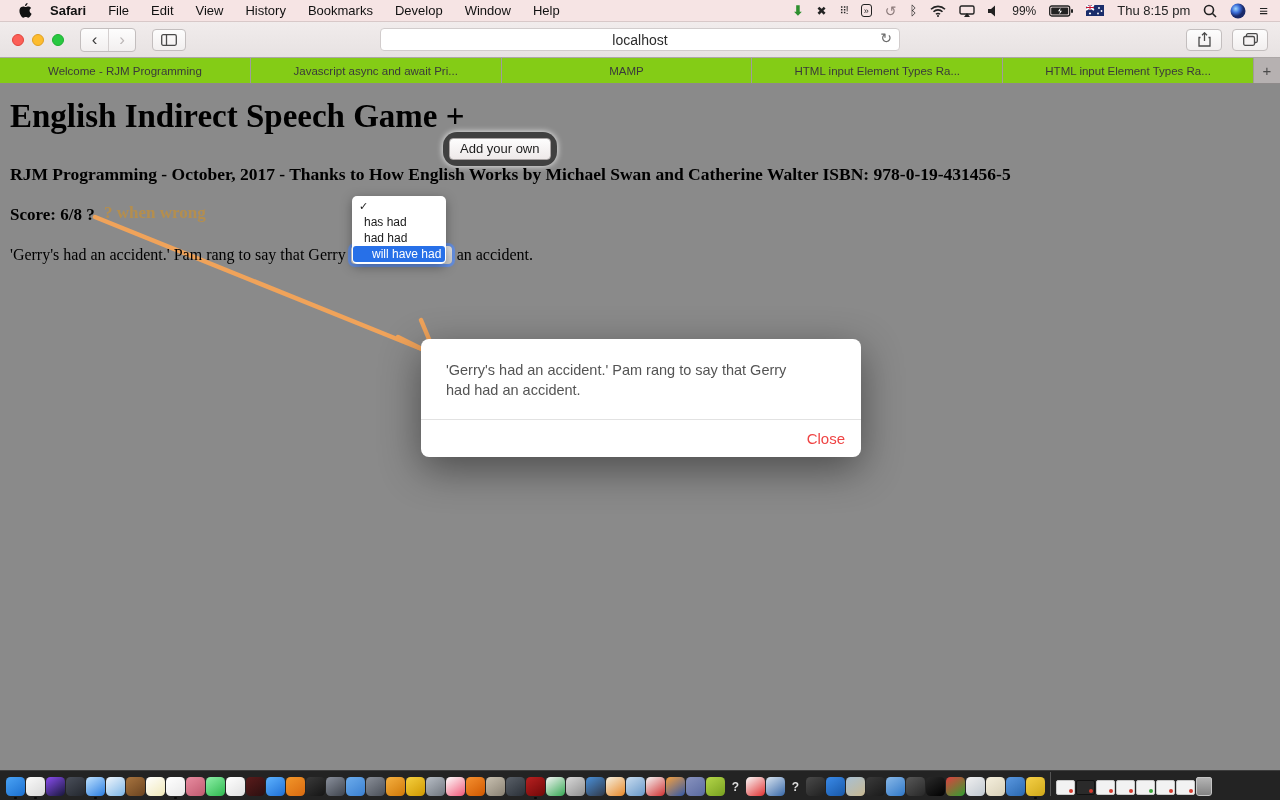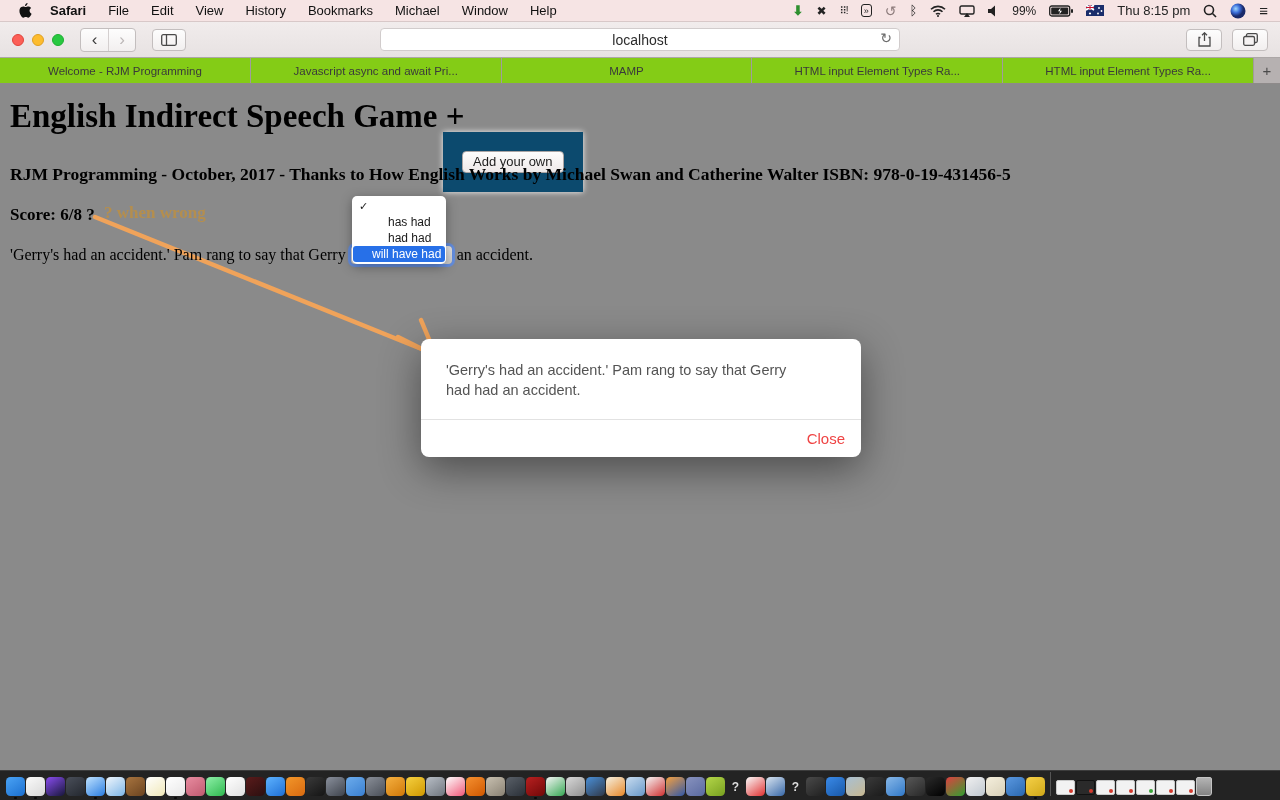--- a/index.html
+++ b/index.html
@@ -47,34 +47,34 @@
   
   .tabbar { height:26px; background:#b6b1b1; display:flex; flex:0 0 auto; border-bottom:1px solid #8e8a8a; }
   .tab { flex:1 1 0; display:flex; align-items:center; justify-content:center; font-size:11.5px; color:#3a3a3a;
          border-right:1px solid #a19c9c; overflow:hidden; white-space:nowrap; background:#84cc16; }
   .tab.active { background:#cdc8c8; }
   .tab-plus { flex:0 0 26px; display:flex; align-items:center; justify-content:center; color:#4a4a4a; font-size:15px; }
 
   
   .page { position:relative; flex:1 1 auto; background:#8a8a8a; overflow:hidden; }
   .page-title { position:absolute; left:10px; top:14px; font:bold 33px "Liberation Serif", serif; color:#000; }
-  .add-wrap { position:absolute; left:443px; top:48px; background:#0c4a6e; padding:19px; border-radius:0; box-shadow:0 0 6px rgba(255,255,255,.9); }
+  .add-wrap { position:absolute; left:443px; top:48px; background:#404040; padding:6px; border-radius:14px; box-shadow:0 0 6px rgba(255,255,255,.9); }
   .add-btn { background:linear-gradient(#fdfdfd,#eee9e9); border:1px solid #aaa5a5; border-radius:4px;
              font-size:13px; color:#1c1c1c; padding:2px 10px 3px; }
   .page-subtitle { position:absolute; left:10px; top:80px; font:bold 17.5px "Liberation Serif", serif; color:#000; }
   .score-line { position:absolute; left:10px; top:121px; font:bold 17px "Liberation Serif", serif; color:#000; }
   .score-hint { position:absolute; left:104px; top:119px; font:bold 17px "Liberation Serif", serif; color:#c3903a; opacity:.75; }
   .sentence { position:absolute; left:10px; top:162px; font:16px "Liberation Serif", serif; color:#000;
               display:flex; align-items:center; }
   .select-stub { width:101px; height:18px; margin:0 5px; border-radius:4px; background:linear-gradient(#e8e8e8,#c9c9c9);
                  box-shadow:0 0 1px 3px rgba(92,142,240,.85); }
 
   .popup { position:absolute; left:352px; top:112px; width:94px; background:#fff; border-radius:5px;
            box-shadow:0 3px 12px rgba(0,0,0,.35); padding:2px 0; font-size:12px; color:#1a1a1a; }
-  .popup .row { height:16px; line-height:16px; padding-left:36px; white-space:nowrap; }
+  .popup .row { height:16px; line-height:16px; padding-left:12px; white-space:nowrap; }
   .popup .row.check { padding-left:7px; font-size:11px; }
   .popup .row.hl { background:#2770e8; color:#fff; border-radius:3px; margin:0 1px; padding-left:19px; }
 
   .dialog { position:absolute; left:421px; top:255px; width:440px; height:118px; background:#fff; border-radius:8px;
             box-shadow:0 12px 40px rgba(0,0,0,.45); }
   .dialog-body { padding:22px 40px 0 25px; font-size:14.5px; color:#545454; line-height:19.5px; max-width:415px; }
   .dialog-footer { position:absolute; left:0; right:0; bottom:0; height:38px; border-top:1px solid #e2e2e2;
                    display:flex; align-items:center; justify-content:flex-end; padding:0 16px; }
   .close-link { color:#ef4444; font-size:15px; text-decoration:none; }
 
@@ -107,21 +107,21 @@
         <svg width="15" height="16" viewBox="0 0 14 17">
             <path fill="#111" d="M8.4 2.2c.5-.6.9-1.5.8-2.2-.7 0-1.5.5-2 1.1-.4.5-.8 1.4-.7 2.1.8.1 1.5-.4 1.9-1zM11.3 8.2c0-2 1.6-2.9 1.7-3-.9-1.4-2.4-1.6-2.9-1.6-1.2-.1-2.4.7-3 .7-.6 0-1.6-.7-2.6-.7-1.3 0-2.6.8-3.3 2-1.4 2.4-.4 6 1 8 .7 1 1.5 2.1 2.5 2 1 0 1.4-.6 2.6-.6 1.2 0 1.5.6 2.6.6 1.1 0 1.8-1 2.4-2 .8-1.1 1.1-2.2 1.1-2.3 0 0-2.1-.8-2.1-3.1z"></path>
           </svg>
       </span>
       <span class="menu-item app">Safari</span>
       <span class="menu-item">File</span>
       <span class="menu-item">Edit</span>
       <span class="menu-item">View</span>
       <span class="menu-item">History</span>
       <span class="menu-item">Bookmarks</span>
-      <span class="menu-item">Michael</span>
+      <span class="menu-item">Develop</span>
       <span class="menu-item">Window</span>
       <span class="menu-item">Help</span>
     </div>
     <div class="right">
       <span class="tray glyph-dl">⬇</span>
       <span class="tray glyph-x">✖</span>
       <span class="tray glyph-dots">⠿!</span>
       <span class="tray cast-box">»</span>
       <span class="tray glyph-tm">↺</span>
       <span class="tray glyph-bt">ᛒ</span>

